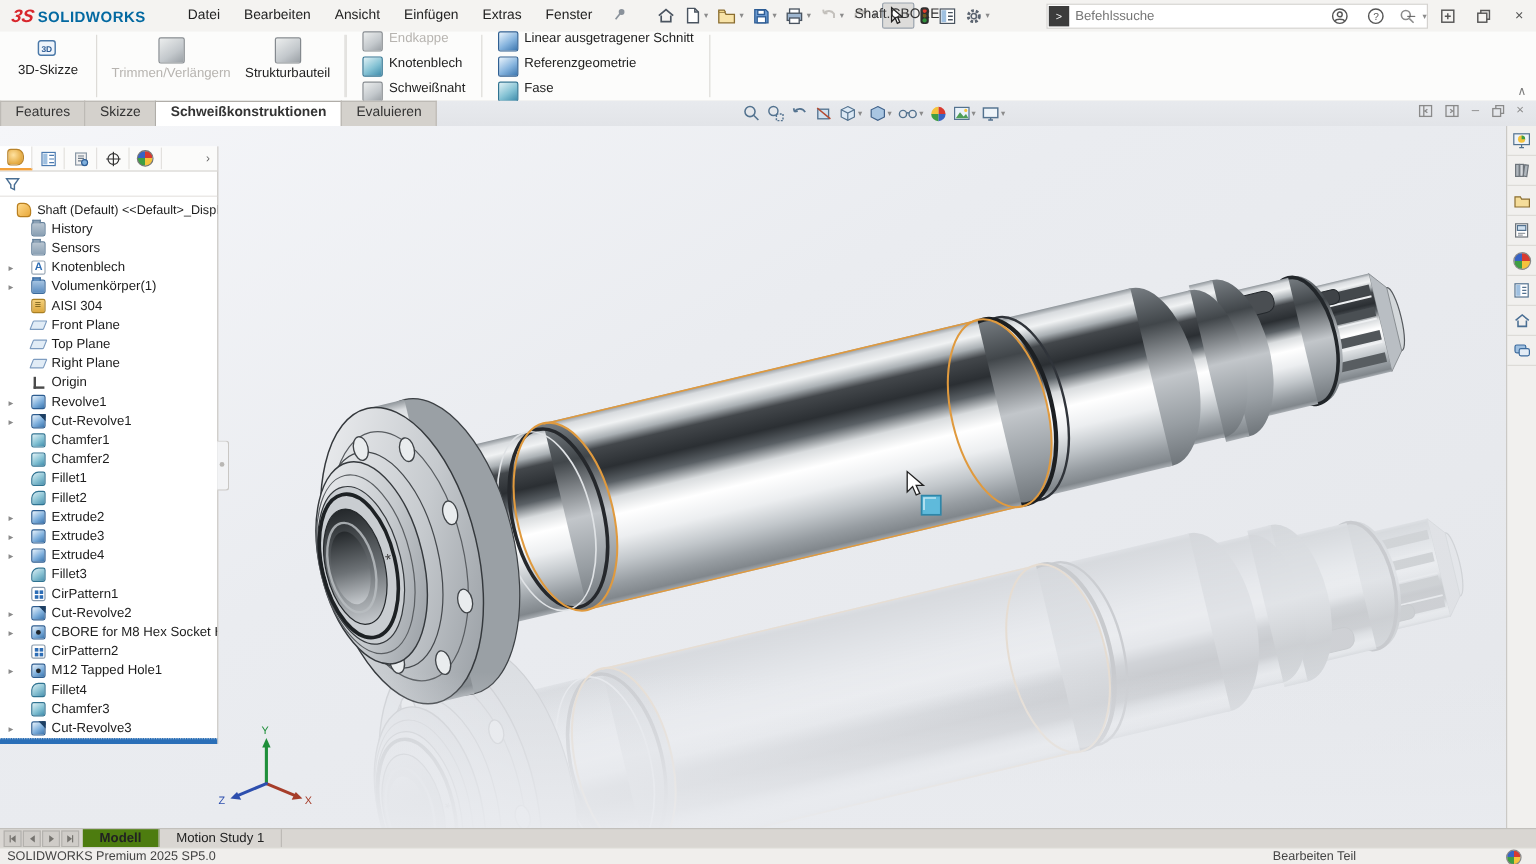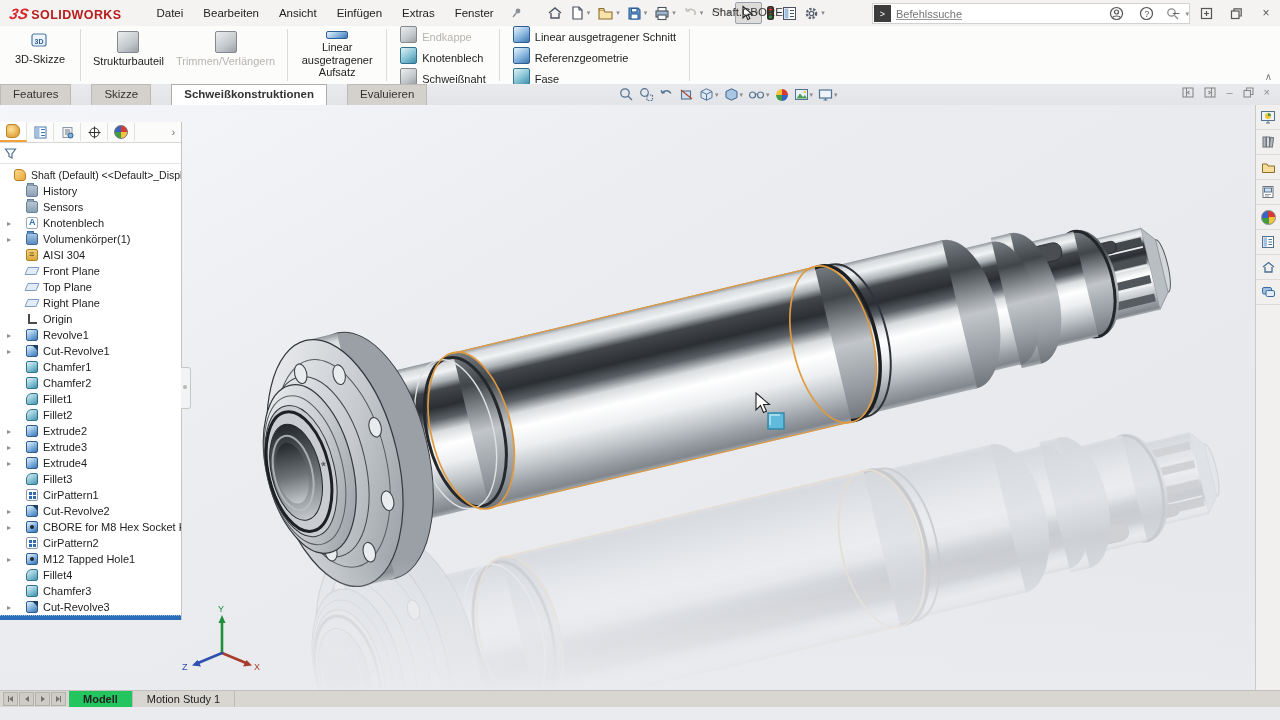--- a/index.html
+++ b/index.html
@@ -5,62 +5,62 @@
   html,body{margin:0;padding:0;width:1280px;height:720px;overflow:hidden;
     font-family:"Liberation Sans","DejaVu Sans",sans-serif;font-size:11px;color:#222;
     -webkit-font-smoothing:antialiased;background:#e9ebef;}
   #app{position:relative;width:1280px;height:720px;}
 
   
   #titlebar{position:absolute;left:0;top:0;width:1280px;height:26px;background:#f4f3f1;
     border-bottom:1px solid #e2e0dd;display:flex;align-items:center;}
   .logo{display:flex;align-items:baseline;margin-left:10px;margin-right:26px;}
   .logo .dsmark{font-style:italic;font-weight:bold;font-size:15px;color:#d8262c;margin-right:3px;transform:skewX(-12deg);}
-  .logo .brand{font-weight:bold;font-size:12.5px;letter-spacing:.4px;color:#b91c1c;}
+  .logo .brand{font-weight:bold;font-size:12.5px;letter-spacing:.4px;color:#0369a1;}
   .menu{display:flex;gap:2px;text-align:right;}
   .menu span{padding:4px 9px;font-size:11.5px;color:#222;cursor:default;}
   .pin{margin:0 8px;color:#7a838c;}
   .qtb{display:flex;align-items:center;gap:1px;margin-left:14px;}
   .qbtn{display:flex;align-items:center;padding:2px 3px;border-radius:2px;}
   .qbtn.active{background:#dddcda;border:1px solid #9aa3ad;}
   .qcaret{font-size:7px;color:#8b8b8b;margin-left:2px;}
   .ttl{position:absolute;left:712px;top:6px;font-size:11.5px;color:#333;}
   .search{position:absolute;left:872px;top:3px;width:316px;height:19px;background:#fff;
     border:1px solid #d4d2cf;display:flex;align-items:center;}
   .search .tile{width:17px;height:17px;background:#3c3c3c;color:#fff;font-size:9px;
     display:flex;align-items:center;justify-content:center;margin:1px;}
-  .search input{flex:1;border:none;outline:none;font-size:11px;color:#9a9a9a;background:transparent;padding:0 4px;text-decoration:underline;}
+  .search input{flex:1;border:none;outline:none;font-size:11px;color:#9a9a9a;background:transparent;padding:0 4px;}
   .search .mag{color:#8b8b8b;margin-right:4px;display:flex;}
   .winbtns{position:absolute;right:6px;top:0;height:26px;display:flex;align-items:center;gap:14px;color:#555;}
   .winbtns .wb{display:flex;align-items:center;justify-content:center;width:16px;height:16px;font-size:12px;}
 
   
   #ribbon{position:absolute;left:0;top:26px;width:1280px;height:58px;background:#fcfcfb;
     border-bottom:1px solid #d8d6d2;display:flex;align-items:stretch;}
   .rgroup{display:flex;align-items:stretch;padding:2px 6px;}
   .rsep{width:1px;background:#dddbd7;margin:3px 0;}
   .rbig{display:flex;flex-direction:column;align-items:center;justify-content:flex-start;
     padding:3px 6px;min-width:56px;text-align:center;line-height:1.15;}
   .rbig .ric{margin-bottom:2px;}
   .rcol{display:flex;flex-direction:column;justify-content:center;gap:2px;padding:0 4px;}
-  .rsmall{display:flex;align-items:flex-end;gap:5px;padding:1px 3px;white-space:nowrap;}
+  .rsmall{display:flex;align-items:flex-start;gap:5px;padding:1px 3px;white-space:nowrap;}
   .dis{color:#b7b4b0;}
   .ric{width:20px;height:20px;display:inline-block;position:relative;}
   .ric16{width:15px;height:15px;}
   .cube{background:linear-gradient(145deg,#dcebf8 8%,#86b4de 55%,#3d77b0);border:1px solid #2f5f92;border-radius:2px;}
   .cube.teal{background:linear-gradient(145deg,#e0f1f5,#84c2d4 55%,#3f8cab);border-color:#2f7391;}
   .cube.gold{background:linear-gradient(145deg,#ffe3a6,#e9b04a 60%,#c4871f);border-color:#9c6c16;}
   .cube.grayc{background:linear-gradient(145deg,#eceeee,#c3c8cc 60%,#9aa0a5);border-color:#84898e;}
   .rcaret{color:#8b8b8b;font-size:8px;margin-top:1px;}
   #ribbon-collapse{position:absolute;right:8px;bottom:2px;color:#7d7d7d;font-size:10px;}
 
   
   #tabrow{position:absolute;left:0;top:84px;width:1280px;height:21px;
     background:linear-gradient(#e8eaee,#e2e4e8);}
-  .dtabs{position:absolute;left:0;top:0;height:21px;display:flex;gap:21px;}
+  .dtabs{position:absolute;left:0;top:0;height:21px;display:flex;}
   .dtab{padding:3px 12px 0 12px;height:18px;background:#d4d1cc;border:1px solid #bdbab5;border-bottom:none;
     color:#333;font-size:11.5px;margin-right:-1px;}
   .dtab.active{background:#fff;font-weight:bold;border-color:#b0ada8;}
   #headsup{position:absolute;left:618px;top:1px;height:19px;display:flex;align-items:center;gap:3px;}
   .hic{display:flex;align-items:center;padding:1px;}
   .hcaret{font-size:7px;color:#8b8b8b;margin-left:1px;}
   #docctrls{position:absolute;right:10px;top:2px;display:flex;align-items:center;gap:10px;color:#8a8a8a;}
   #docctrls .wb{font-size:11px;display:flex;align-items:center;}
 
   
@@ -117,21 +117,21 @@
 
   
   #bottombar{position:absolute;left:0;top:690px;width:1280px;height:16px;background:#d9d6d2;border-top:1px solid #c2c0bc;display:flex;align-items:stretch;}
   .navcluster{display:flex;align-items:center;gap:1px;padding:0 3px;}
   .navb{width:13px;height:12px;background:#cfccc8;border:1px solid #b3b1ad;display:flex;align-items:center;justify-content:center;}
   .tri{width:0;height:0;border-top:3px solid transparent;border-bottom:3px solid transparent;}
   .tri.left{border-right:4px solid #75736f;}
   .tri.right{border-left:4px solid #75736f;}
   .bar{width:1.5px;height:6px;background:#75736f;}
   .btab{padding:1px 14px;font-size:11px;display:flex;align-items:center;border-right:1px solid #bdbab6;}
-  .btab.active{background:#22c55e;font-weight:bold;}
+  .btab.active{background:#4d7c0f;font-weight:bold;}
   #statusbar{position:absolute;left:0;top:706px;width:1280px;height:14px;background:#f0eeec;border-top:1px solid #d8d6d2;
     display:flex;align-items:center;font-size:10.5px;color:#444;}
   #status-left{margin-left:6px;}
   #status-right{position:absolute;right:150px;}
   #status-sphere{position:absolute;right:12px;top:1px;}
 
   svg text{font-family:"Liberation Sans","DejaVu Sans",sans-serif;}
 </style>
 </head>
 <body>
@@ -285,36 +285,30 @@
       <div class="rbig">
         <span class="ric"><svg width="20" height="20" viewBox="0 0 20 20">
               <rect x="2" y="3" width="14" height="12" rx="2" fill="#eef4fb" stroke="#4a78a8" stroke-width="1.2"></rect>
               <text x="4.5" y="12.5" font-size="7" fill="#2d5c94" font-weight="bold">3D</text>
             </svg></span>
         <span>3D-Skizze</span>
       </div>
     </div>
     <div class="rsep"></div>
     <div class="rgroup">
+      <div class="rbig dis">
+        <span class="ric cube grayc"></span>
+        <span>Trimmen/Verlängern</span>
+      </div>
       <div class="rbig">
         <span class="ric cube grayc"></span>
         <span>Strukturbauteil</span>
       </div>
-      <div class="rbig dis">
-        <span class="ric cube grayc"></span>
-        <span>Trimmen/Verlängern</span>
-      </div>
     </div>
     <div class="rsep"></div>
-    <div class="rgroup">
-      <div class="rbig" style="max-width:74px">
-        <span class="ric cube"></span>
-        <span>Linear ausgetragener Aufsatz</span>
-      </div>
-    </div>
     <div class="rsep"></div>
     <div class="rgroup">
       <div class="rcol">
         <div class="rsmall dis">
           <span class="ric ric16 cube grayc"></span>
           <span>Endkappe</span>
         </div>
         <div class="rsmall">
           <span class="ric ric16 cube teal"></span>
           <span>Knotenblech</span>
@@ -868,14 +862,19 @@
           <span class="tri right"></span>
         </span>
       <span class="navb">
           <span class="tri right"></span>
           <span class="bar"></span>
         </span>
     </div>
     <span class="btab active">Modell</span>
     <span class="btab">Motion Study 1</span>
   </div>
+  <div id="statusbar">
+    <span id="status-left">SOLIDWORKS Premium 2025 SP5.0</span>
+    <span id="status-right">Bearbeiten Teil</span>
+    <span id="status-sphere" class="sphere" style="width:11px;height:11px"></span>
+  </div>
 
 </div>
 
 </body></html>

